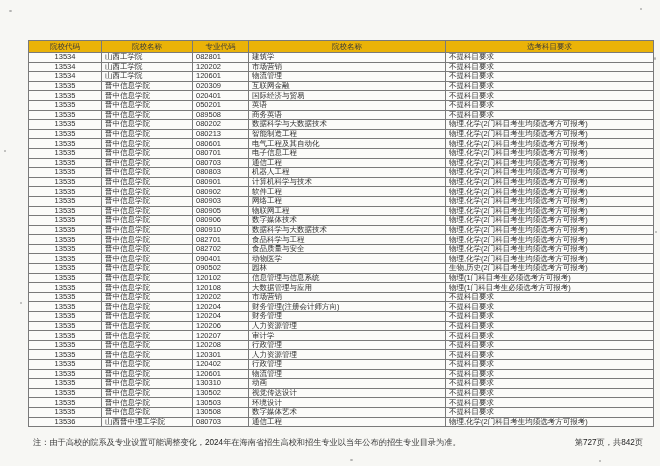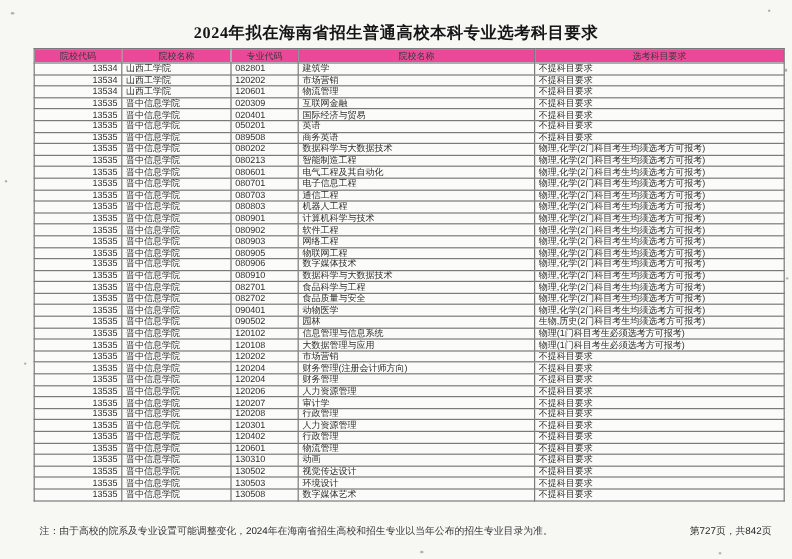--- a/index.html
+++ b/index.html
@@ -31,24 +31,24 @@
     padding:0 3px;
     white-space:nowrap;
     overflow:hidden;
     font-weight:normal;
     color:#2e2e2e;
   }
   table.req th{
     height:11px;
     text-align:center;
     color:#3a3a3a;
-    background:#ec4899;
+    background:#eab308;
   }
   table.req td{height:8.6px;text-align:left;}
-  table.req td.col0{text-align:right;}
+  table.req td.col0{text-align:center;}
   col.c0{width:73px;} col.c1{width:91px;} col.c2{width:56px;}
   col.c3{width:197px;} col.c4{width:208px;}
   .footer{
     position:absolute;left:0;top:437px;width:660px;
     font-size:8.2px;color:#3a3a3a;
   }
   .note{position:absolute;left:33px;top:0;white-space:nowrap;}
   .pageinfo{position:absolute;right:17px;top:0;white-space:nowrap;}
   .bnum{font-weight:normal;color:#222;}
   .speck{position:absolute;background:rgba(90,90,90,.45);border-radius:50%;}
@@ -59,21 +59,20 @@
   .s5{left:655px;top:231px;width:2px;height:2px;}
   .s6{left:350px;top:459px;width:3px;height:2px;}
   .s7{left:599px;top:460px;width:2px;height:2px;}
   .s8{left:20px;top:302px;width:2px;height:2px;}
 </style>
 </head>
 <body>
 
 <div class="page">
 
-  <div class="title">2024年拟在海南省招生普通高校本科专业选考科目要求</div>
 
   <table class="req">
     <colgroup>
       <col class="c0">
         <col class="c1">
         <col class="c2">
         <col class="c3">
         <col class="c4">
     </colgroup>
     <thead>
@@ -345,20 +344,27 @@
           <td class="col3">环境设计</td>
           <td class="col4">不提科目要求</td>
         </tr>
         <tr>
           <td class="col0">13535</td>
           <td class="col1">晋中信息学院</td>
           <td class="col2">130508</td>
           <td class="col3">数字媒体艺术</td>
           <td class="col4">不提科目要求</td>
         </tr>
+        <tr>
+          <td class="col0">13536</td>
+          <td class="col1">山西晋中理工学院</td>
+          <td class="col2">080703</td>
+          <td class="col3">通信工程</td>
+          <td class="col4">物理,化学(2门科目考生均须选考方可报考)</td>
+        </tr>
       </tbody>
   </table>
 
   <div class="footer">
     <div class="note"><span>注：由于高校的院系及专业设置可能调整变化，</span><span class="bnum">2024</span><span>年在海南省招生高校和招生专业以当年公布的招生专业目录为准。</span></div>
     <div class="pageinfo"><span>第</span><span class="bnum">727</span><span>页，共</span><span class="bnum">842</span><span>页</span></div>
   </div>
 
   <div class="speck s1"></div>
   <div class="speck s2"></div>

